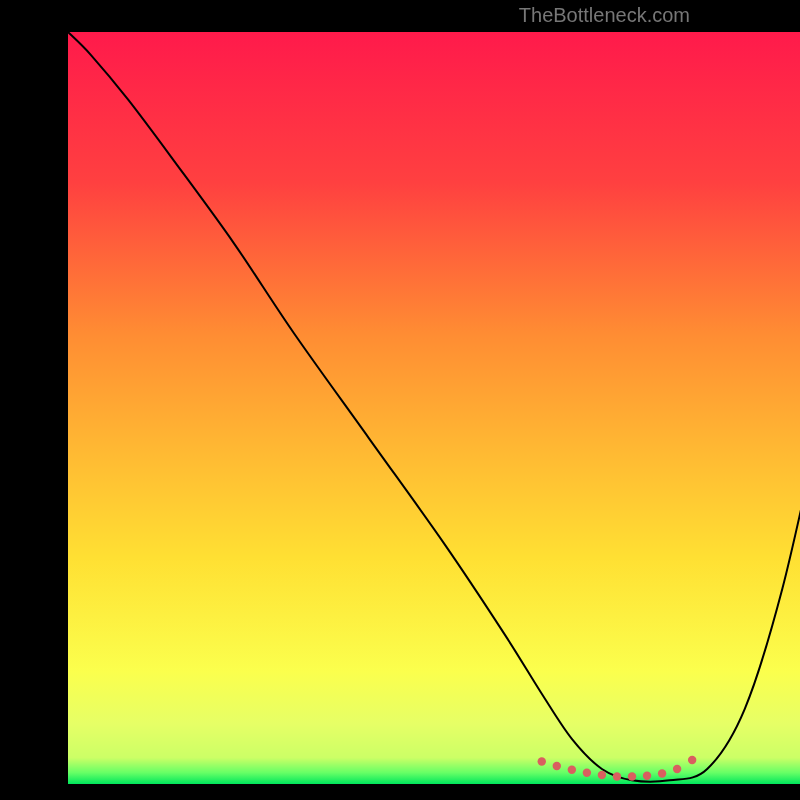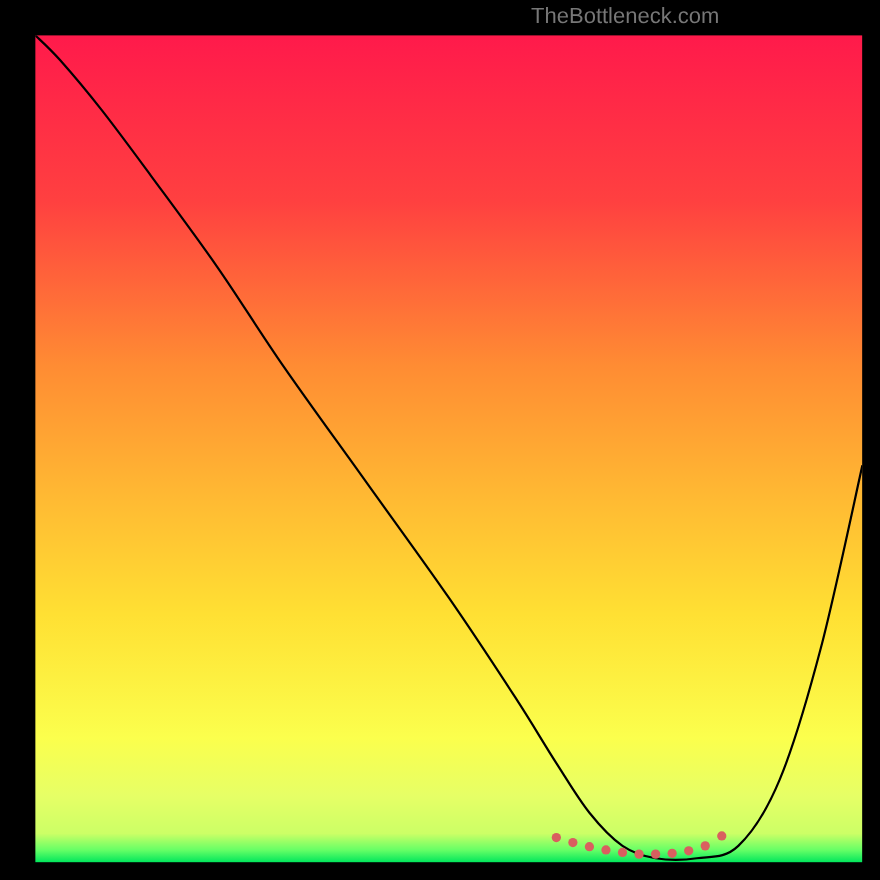--- a/index.html
+++ b/index.html
@@ -9,20 +9,21 @@
     height: 800px;
     background: #000;
     font-family: Arial, Helvetica, sans-serif;
     overflow: hidden;
   }
   .container {
     position: relative;
     width: 672px;
     height: 800px;
     background: #000;
+    margin-left: 36px;
   }
   .watermark {
     position: absolute;
     top: 4px;
     right: 18px;
     color: #777;
     font-size: 20px;
     font-weight: 500;
     z-index: 10;
   }

